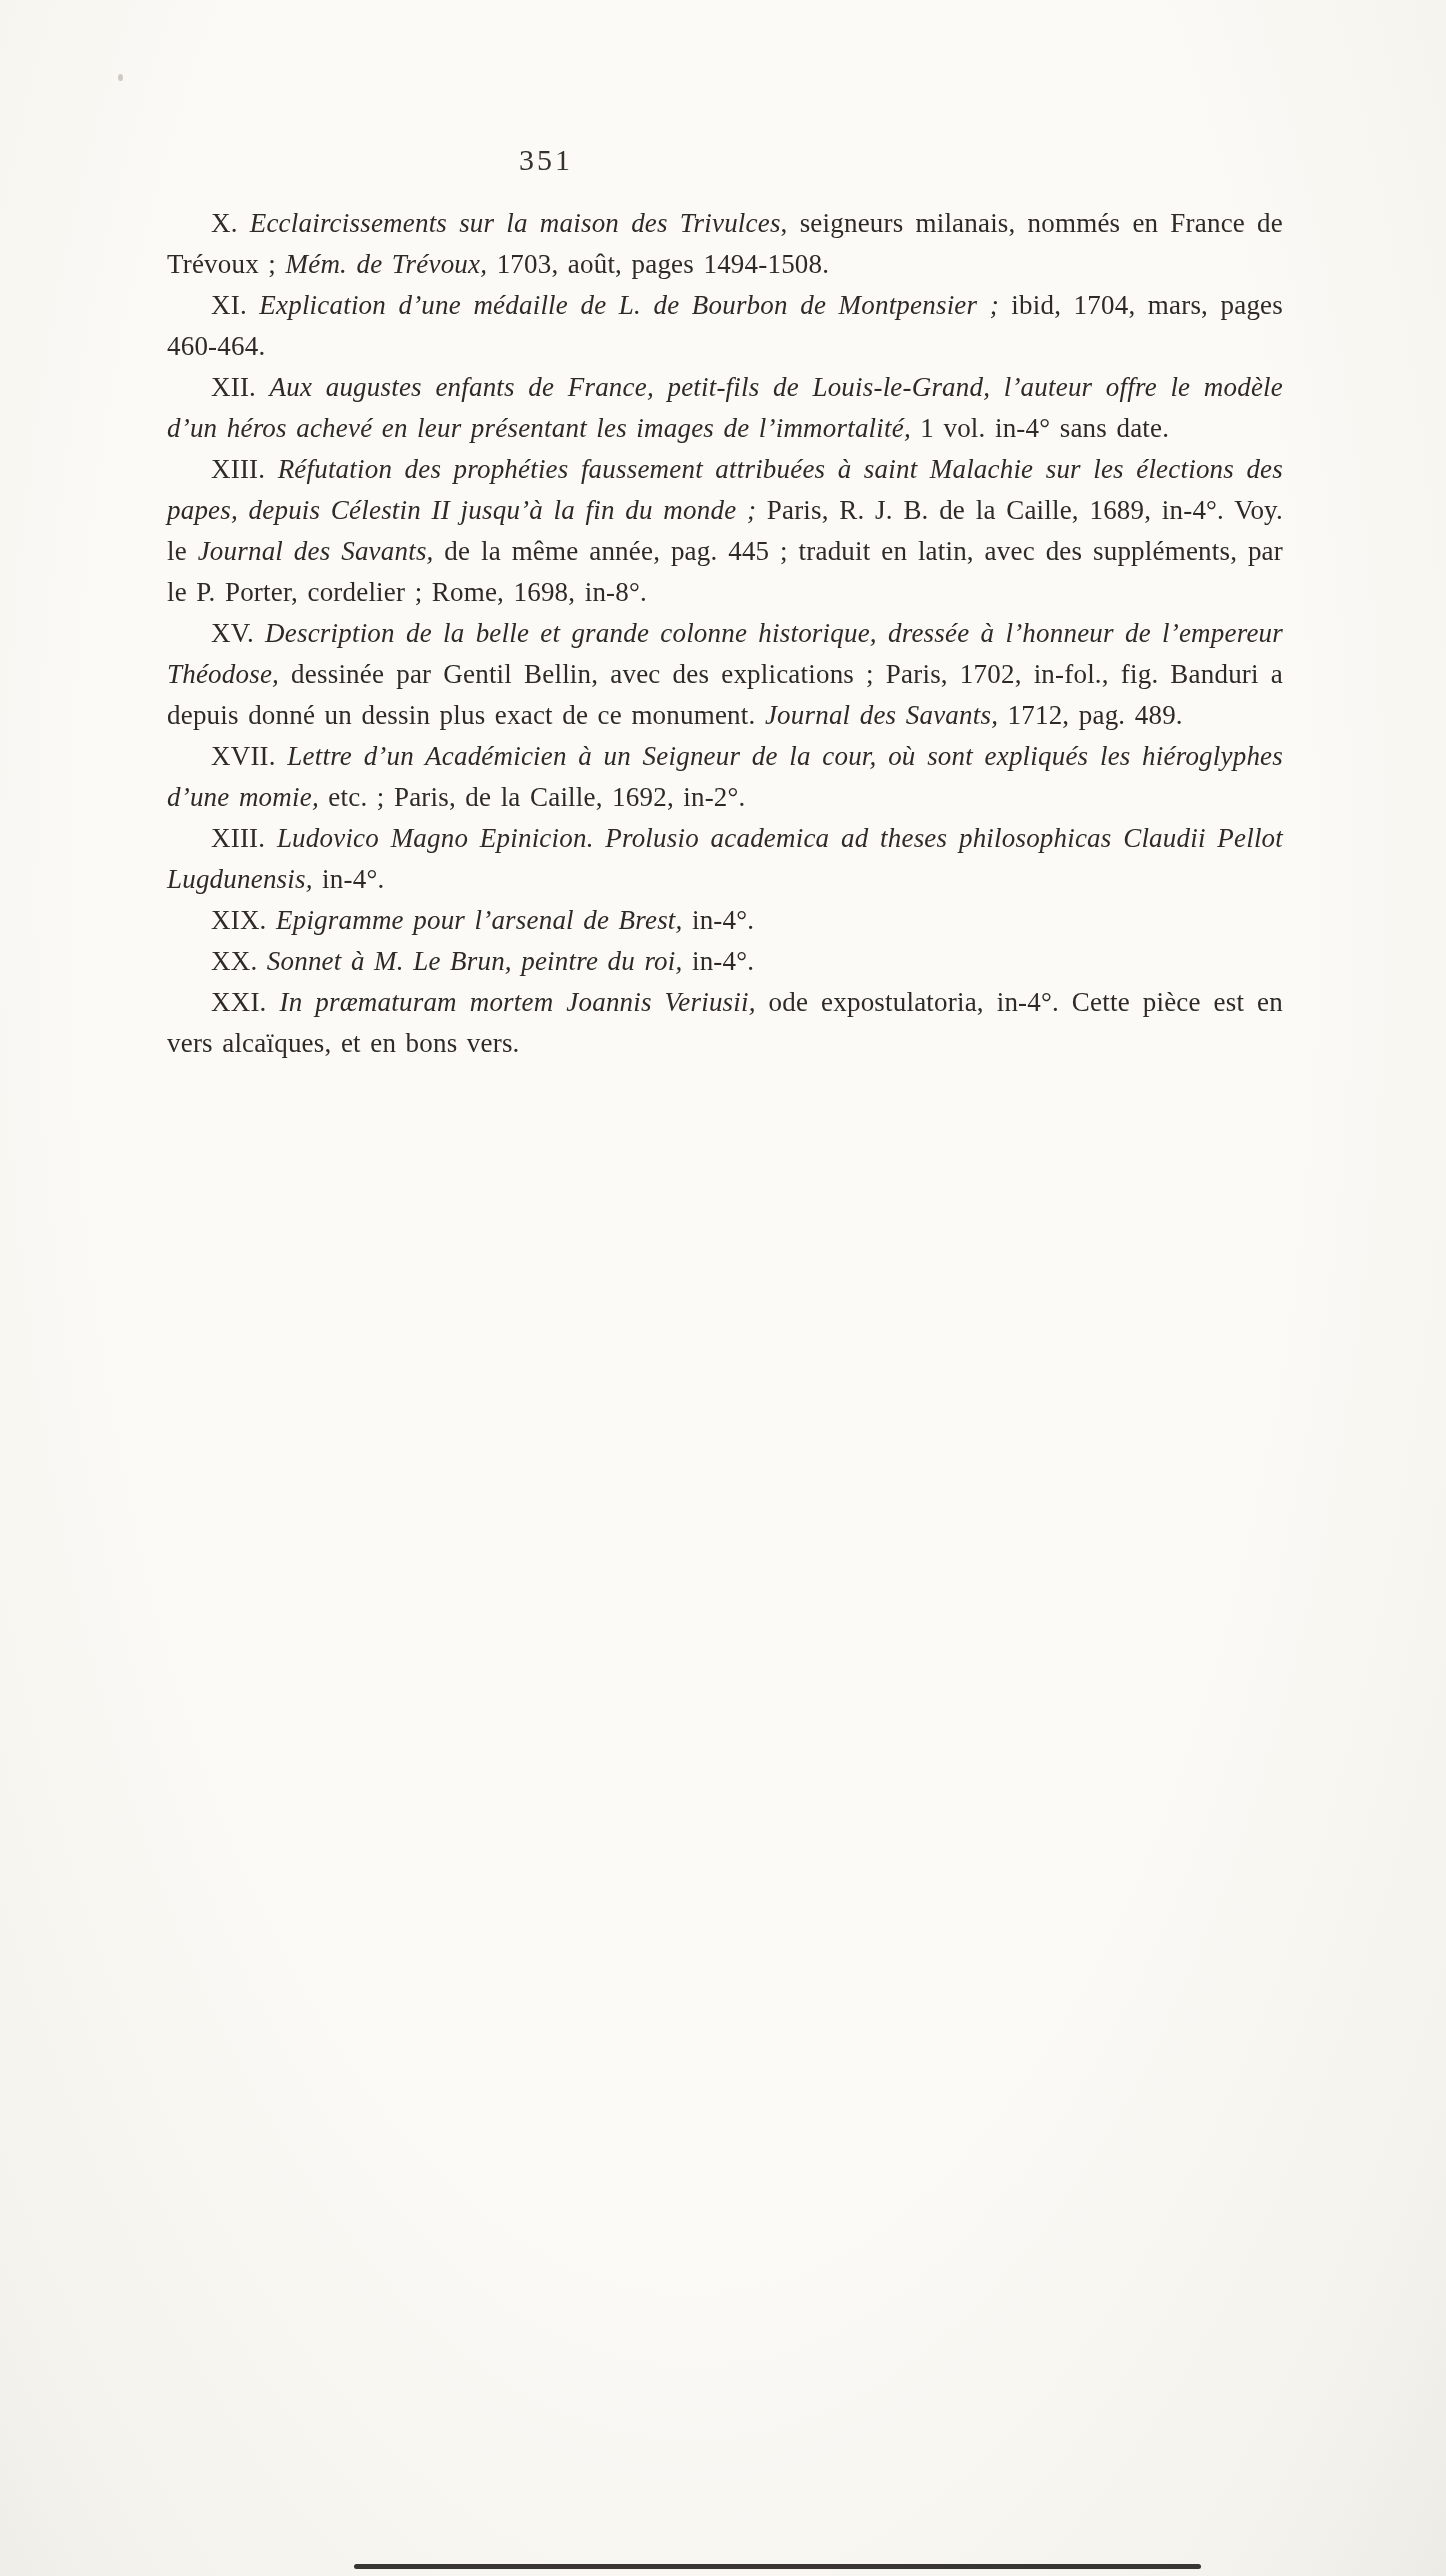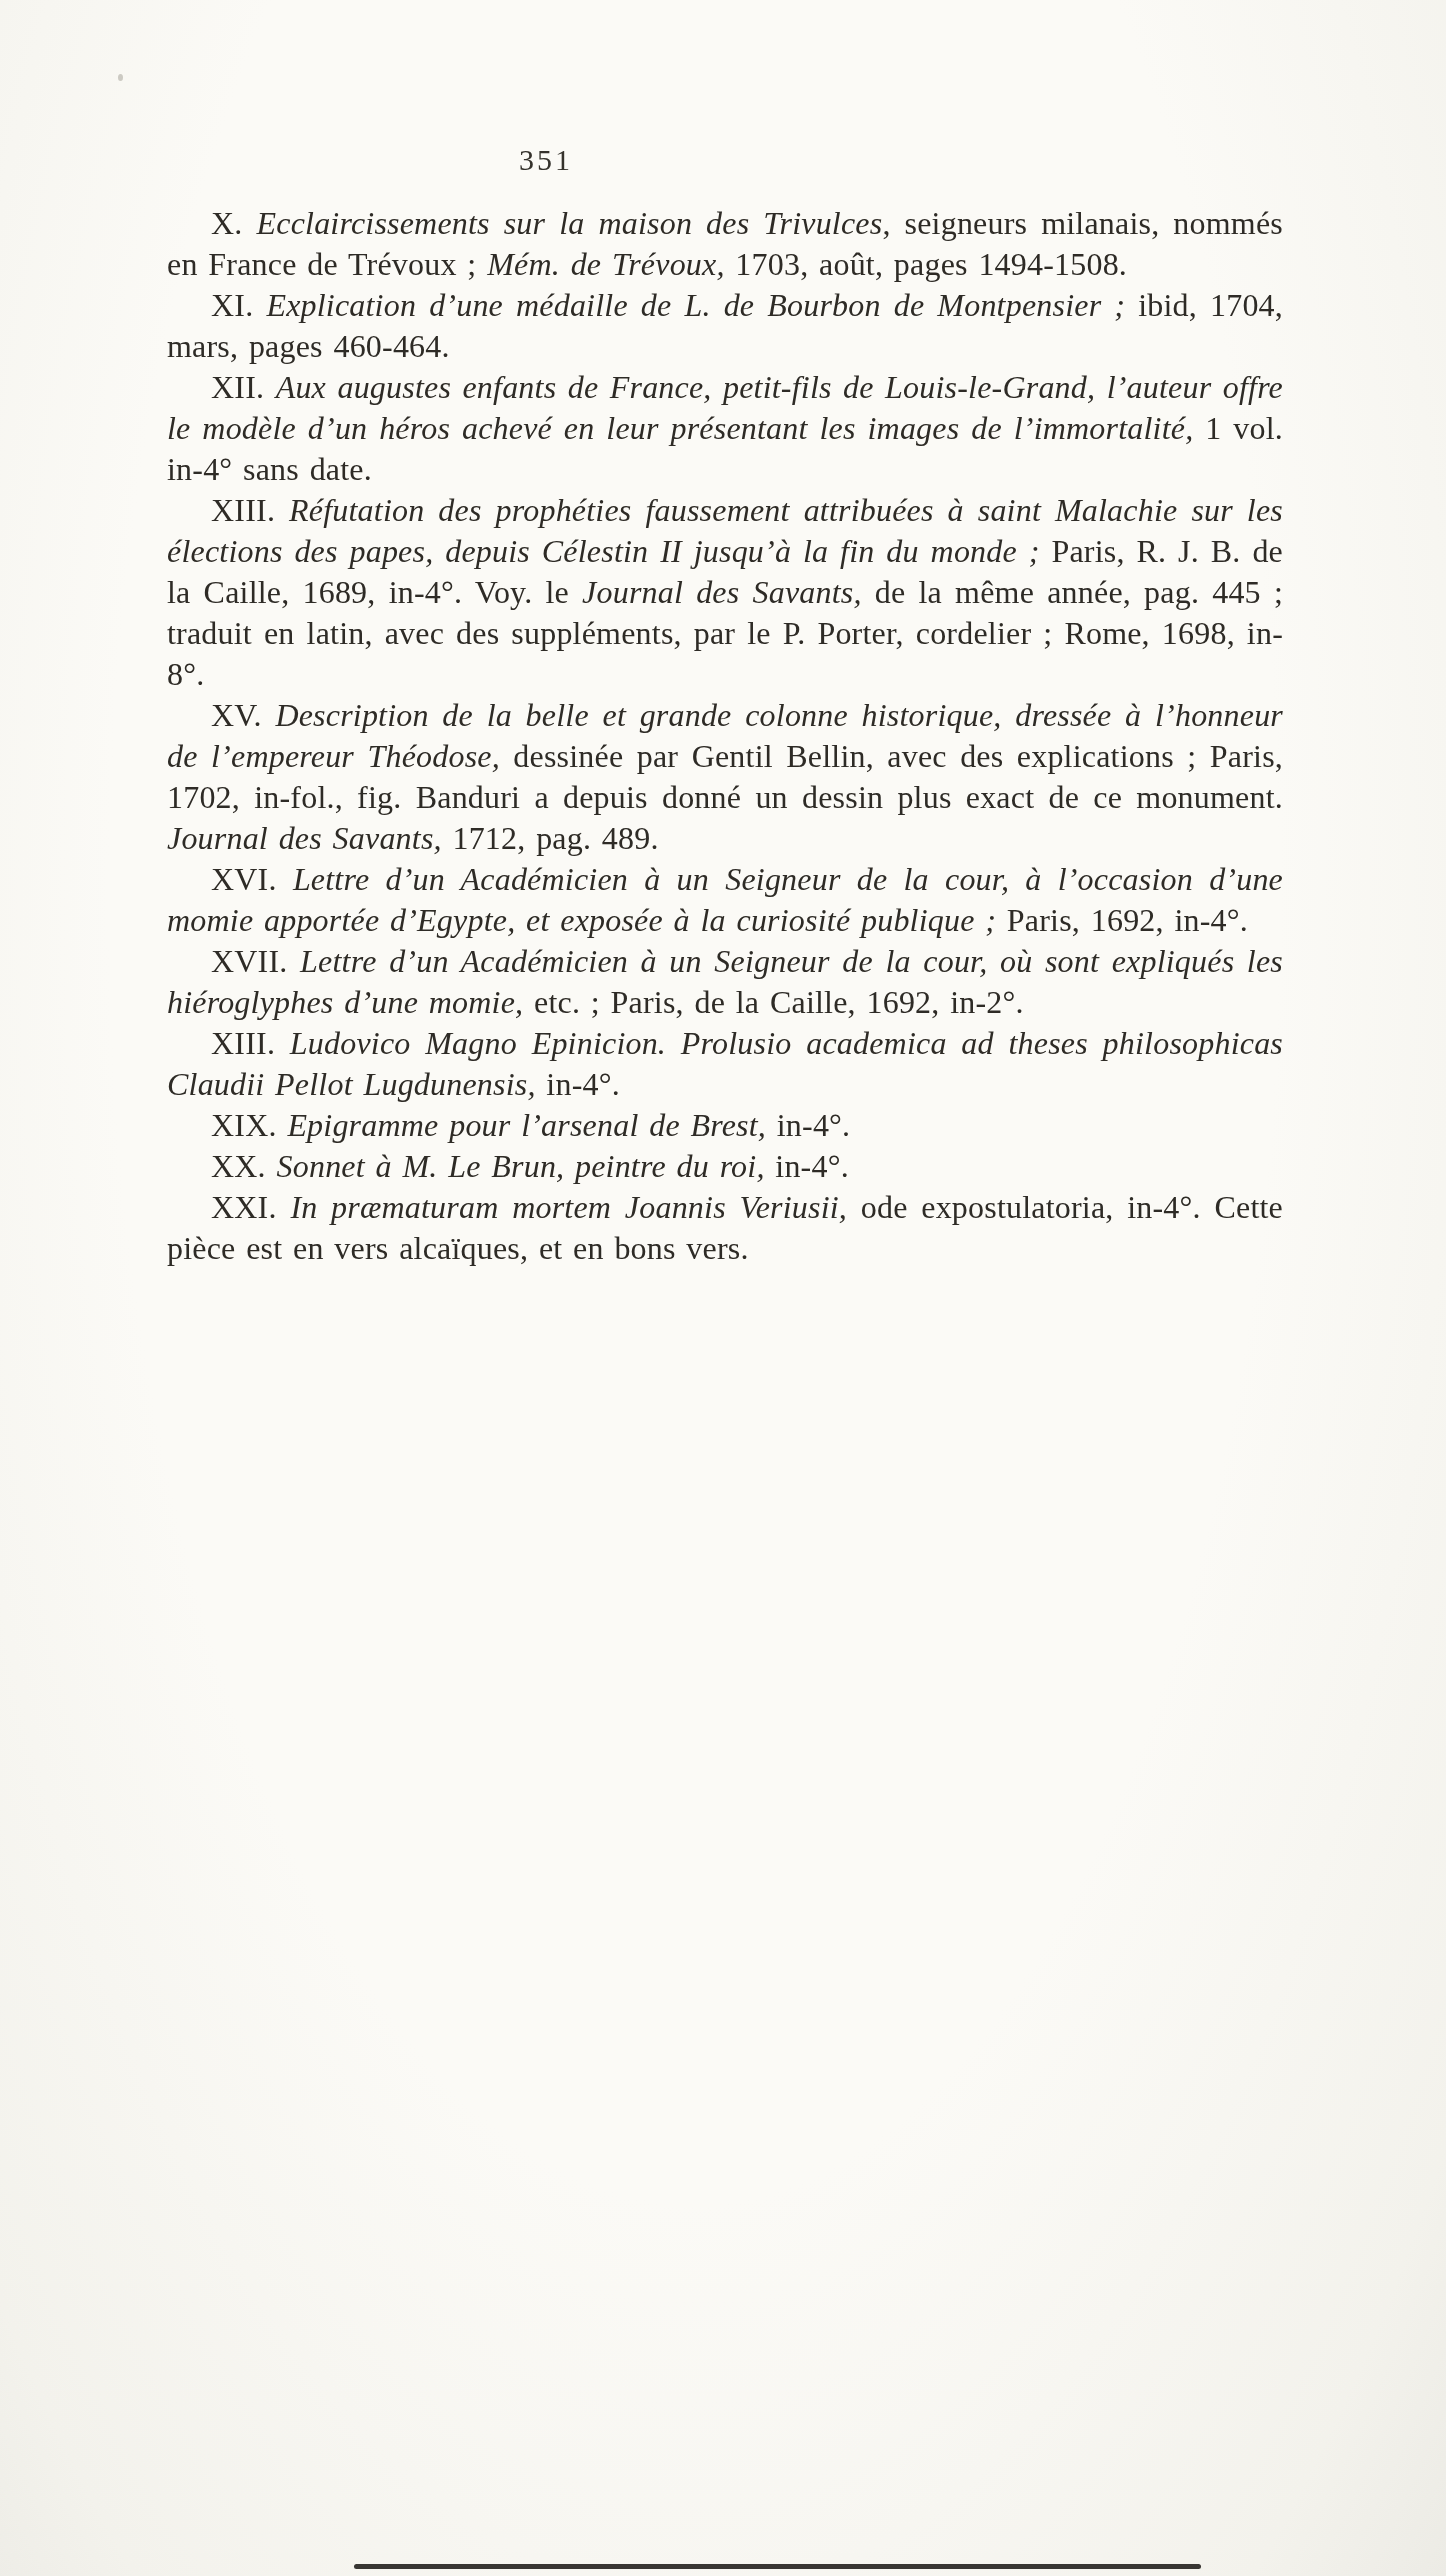--- a/index.html
+++ b/index.html
@@ -26,21 +26,21 @@
     text-align: center;
     font-size: 30px;
     letter-spacing: 3px;
     color: #35322c;
     margin: 0 0 26px 0;
   }
   .para {
     margin: 0;
     text-indent: 44px;
     text-align: justify;
-    font-size: 32px;
+    font-size: 27px;
     line-height: 41px;
     letter-spacing: 0.2px;
     word-spacing: 2.5px;
   }
   .it { font-style: italic; }
   .rm { font-style: normal; }
   .scan-artifact {
     position: absolute;
     bottom: 7px;
     left: 354px;
@@ -67,21 +67,20 @@
 <div class="scan-speck"></div>
 
 <div class="content">
   <div class="page-number">351</div>
   <div class="text-block">
       <p class="para"><span class="rm">X. </span><span class="it">Ecclaircissements sur la maison des Trivulces</span><span class="rm">, seigneurs milanais, nommés en France de Trévoux ; </span><span class="it">Mém. de Trévoux,</span><span class="rm"> 1703, août, pages 1494-1508.</span></p>
       <p class="para"><span class="rm">XI. </span><span class="it">Explication d’une médaille de L. de Bourbon de Montpensier ;</span><span class="rm"> ibid, 1704, mars, pages 460-464.</span></p>
       <p class="para"><span class="rm">XII. </span><span class="it">Aux augustes enfants de France, petit-fils de Louis-le-Grand, l’auteur offre le modèle d’un héros achevé en leur présentant les images de l’immortalité,</span><span class="rm"> 1 vol. in-4° sans date.</span></p>
       <p class="para"><span class="rm">XIII. </span><span class="it">Réfutation des prophéties faussement attribuées à saint Malachie sur les élections des papes, depuis Célestin II jusqu’à la fin du monde ;</span><span class="rm"> Paris, R. J. B. de la Caille, 1689, in-4°. Voy. le </span><span class="it">Journal des Savants,</span><span class="rm"> de la même année, pag. 445 ; traduit en latin, avec des suppléments, par le P. Porter, cordelier ; Rome, 1698, in-8°.</span></p>
       <p class="para"><span class="rm">XV. </span><span class="it">Description de la belle et grande colonne historique, dressée à l’honneur de l’empereur Théodose,</span><span class="rm"> dessinée par Gentil Bellin, avec des explications ; Paris, 1702, in-fol., fig. Banduri a depuis donné un dessin plus exact de ce monument. </span><span class="it">Journal des Savants,</span><span class="rm"> 1712, pag. 489.</span></p>
-      <p class="para"><span class="rm">XVI. </span><span class="it">Lettre d’un Académicien à un Seigneur de la cour, à l’occasion d’une momie apportée d’Egypte, et exposée à la curiosité publique ;</span><span class="rm"> Paris, 1692, in-4°.</span></p>
       <p class="para"><span class="rm">XVII. </span><span class="it">Lettre d’un Académicien à un Seigneur de la cour, où sont expliqués les hiéroglyphes d’une momie,</span><span class="rm"> etc. ; Paris, de la Caille, 1692, in-2°.</span></p>
       <p class="para"><span class="rm">XIII. </span><span class="it">Ludovico Magno Epinicion. Prolusio academica ad theses philosophicas Claudii Pellot Lugdunensis,</span><span class="rm"> in-4°.</span></p>
       <p class="para"><span class="rm">XIX. </span><span class="it">Epigramme pour l’arsenal de Brest,</span><span class="rm"> in-4°.</span></p>
       <p class="para"><span class="rm">XX. </span><span class="it">Sonnet à M. Le Brun, peintre du roi,</span><span class="rm"> in-4°.</span></p>
       <p class="para"><span class="rm">XXI. </span><span class="it">In præmaturam mortem Joannis Veriusii,</span><span class="rm"> ode expostulatoria, in-4°. Cette pièce est en vers alcaïques, et en bons vers.</span></p>
     </div>
 </div>
 
 <div class="scan-artifact"></div>
 

